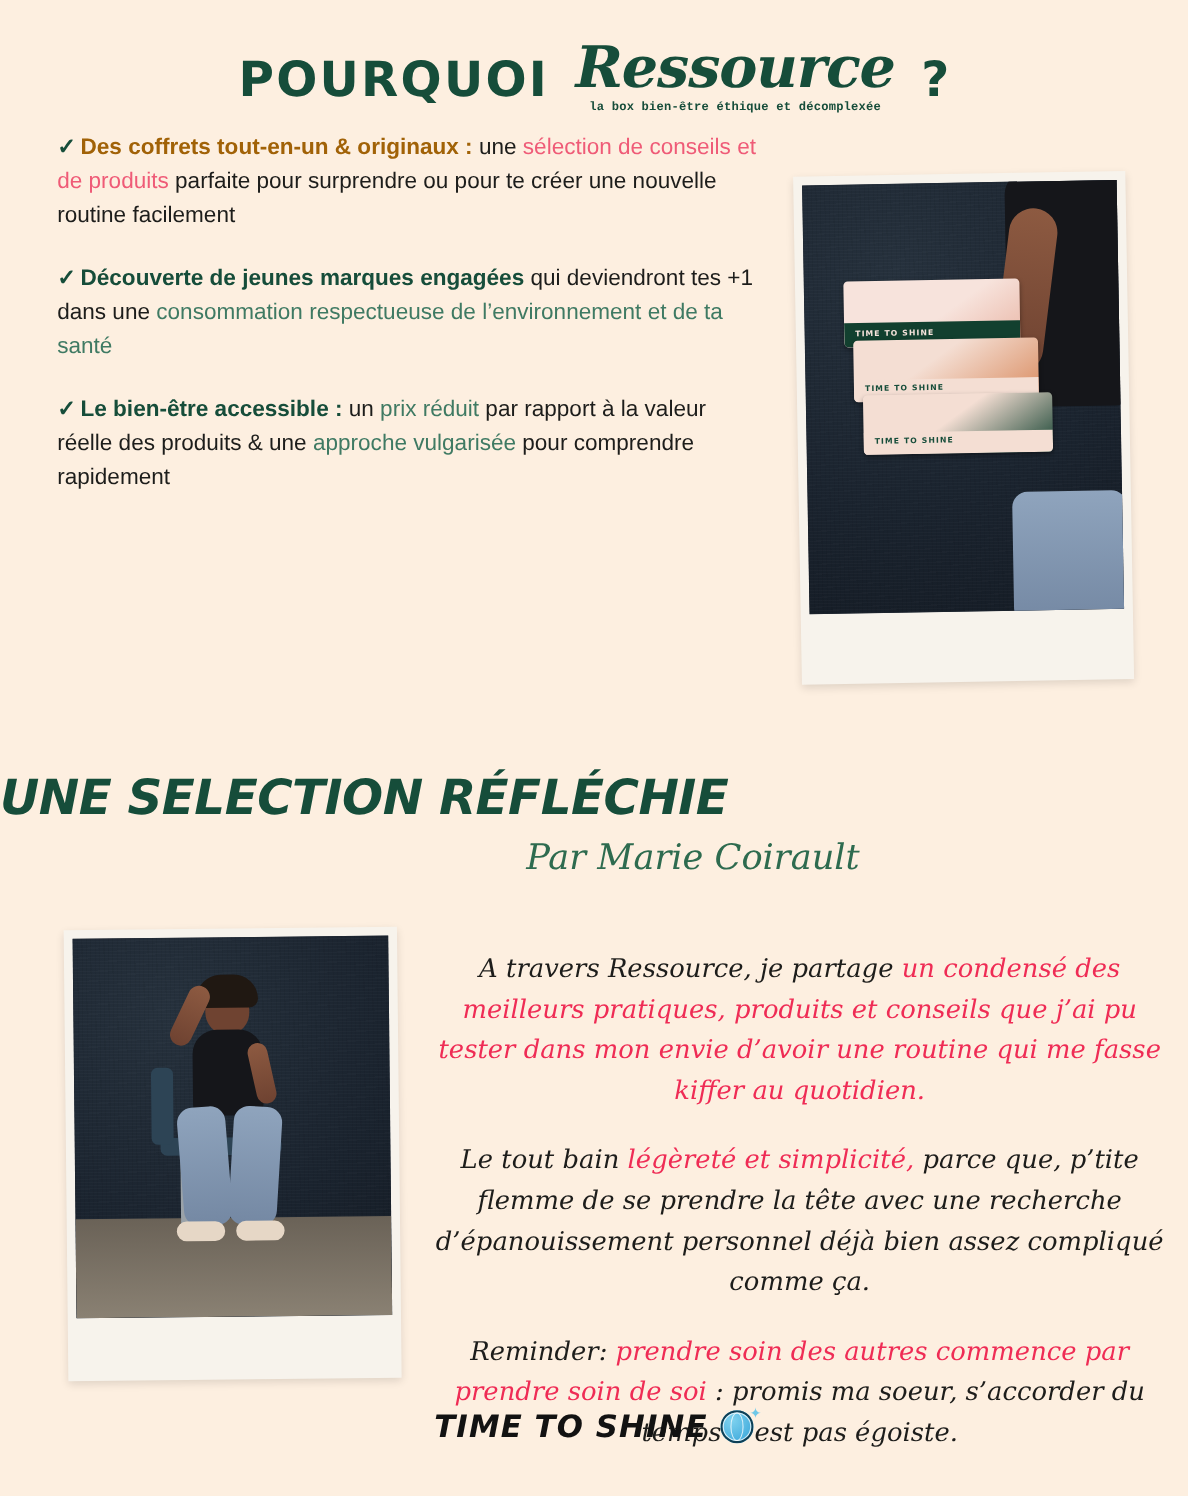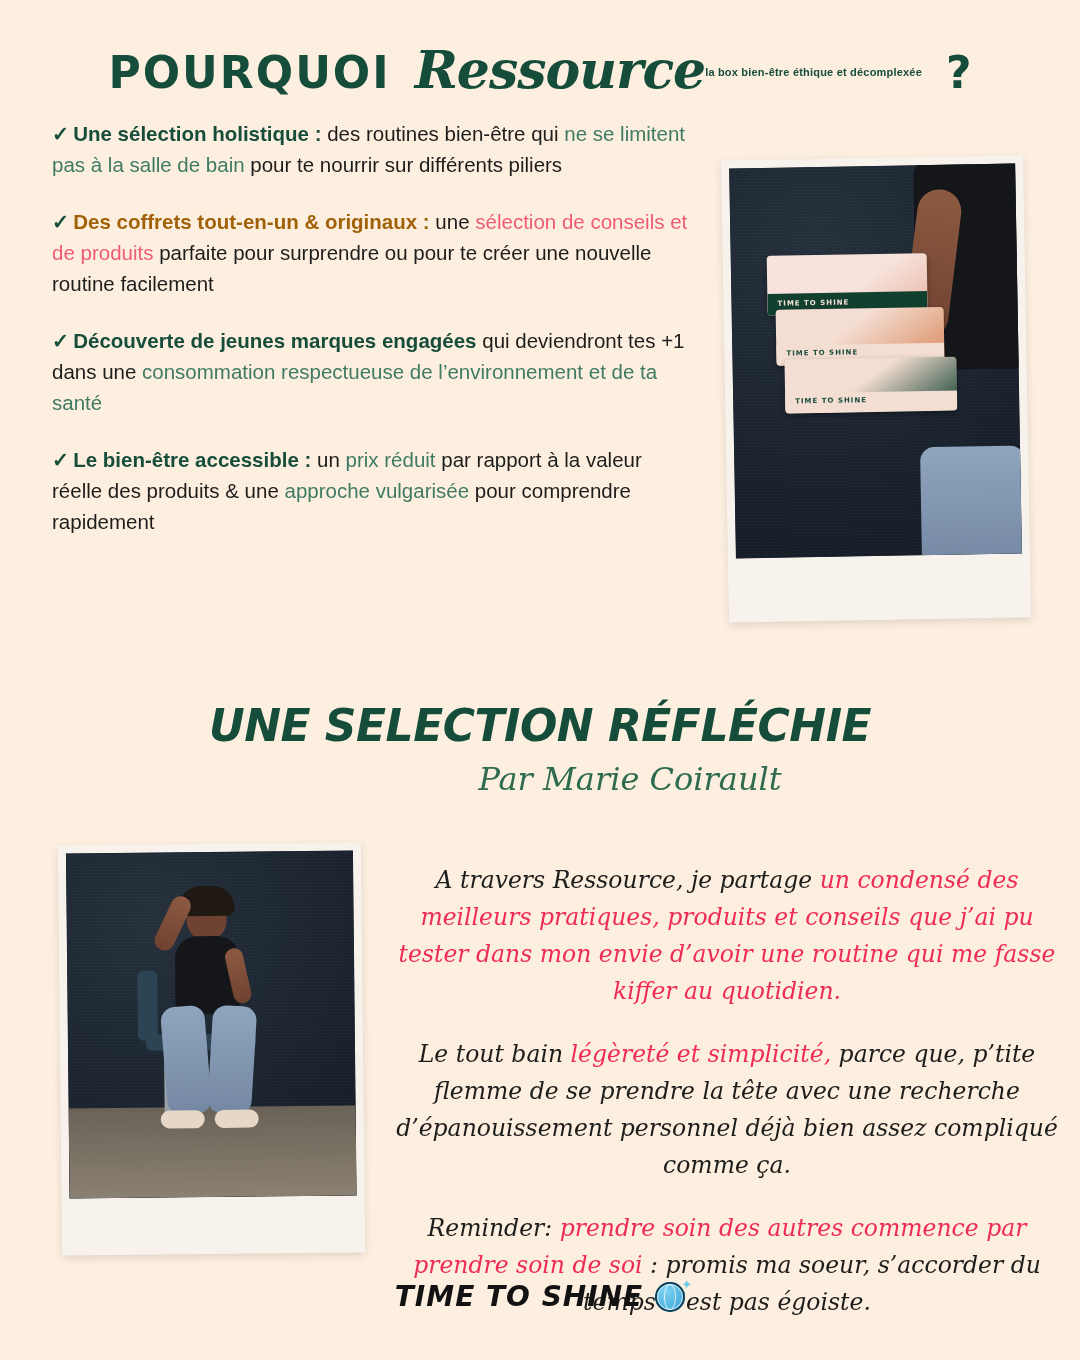--- a/index.html
+++ b/index.html
@@ -30,36 +30,36 @@
   .header-word {
     font-family: "DejaVu Sans", sans-serif;
     font-weight: bold;
     font-size: 44px;
     letter-spacing: 2px;
     color: #164d3a;
   }
   .logo-block {
     position: relative;
     display: flex;
-    flex-direction: row;
+    flex-direction: column;
     align-items: center;
     justify-content: center;
     padding: 2px 10px 6px 10px;
   }
   .logo-word {
     font-family: "DejaVu Serif", serif;
     font-style: italic;
     font-weight: bold;
     font-size: 52px;
     color: #164d3a;
     line-height: 1;
     letter-spacing: -1px;
   }
   .logo-tag {
-    font-family: Liberation Sans, sans-serif;
+    font-family: Liberation Mono, monospace;
     font-weight: bold;
     font-size: 11px;
     color: #164d3a;
     margin-top: 4px;
     letter-spacing: 0.2px;
     text-align: right;
   }
   .header-q {
     font-family: "DejaVu Sans", sans-serif;
     font-weight: bold;
@@ -177,21 +177,20 @@
     background:#2d4455;
     border-radius: 6px;
   }
 
   
   .section-title {
     position: absolute;
     top: 700px;
     left: 0;
     width: 1080px;
-    text-align: center;
     font-family: "DejaVu Sans", sans-serif;
     font-weight: bold;
     font-style: italic;
     font-size: 44px;
     color: #164d3a;
     letter-spacing: -0.5px;
   }
   .section-author {
     position: absolute;
     top: 760px;
@@ -266,23 +265,20 @@
   <span class="header-word">POURQUOI</span>
   <span class="logo-block">
     <span class="logo-word">Ressource</span>
     <span class="logo-tag">la box bien-être éthique et décomplexée</span>
   </span>
   <span class="header-q">?</span>
 </div>
 
 <div class="bullets">
 
-  <div class="bullet">
-    <span class="check">✓</span><span class="b-green">Une sélection holistique :</span><span> des routines bien-être qui </span><span class="t-green">ne se limitent pas à la salle de bain</span><span> pour te nourrir sur différents piliers</span>
-  </div>
 
   <div class="bullet">
     <span class="check">✓</span><span class="b-pink">Des coffrets tout-en-un &amp; originaux  :</span><span> une </span><span class="t-pink">sélection de conseils et de produits</span><span> parfaite pour surprendre ou pour te créer une nouvelle routine facilement</span>
   </div>
 
   <div class="bullet">
     <span class="check">✓</span><span class="b-green">Découverte de jeunes marques engagées</span><span>   qui deviendront tes +1 dans une </span><span class="t-green">consommation respectueuse de l’environnement et de ta santé</span>
   </div>
 
 

